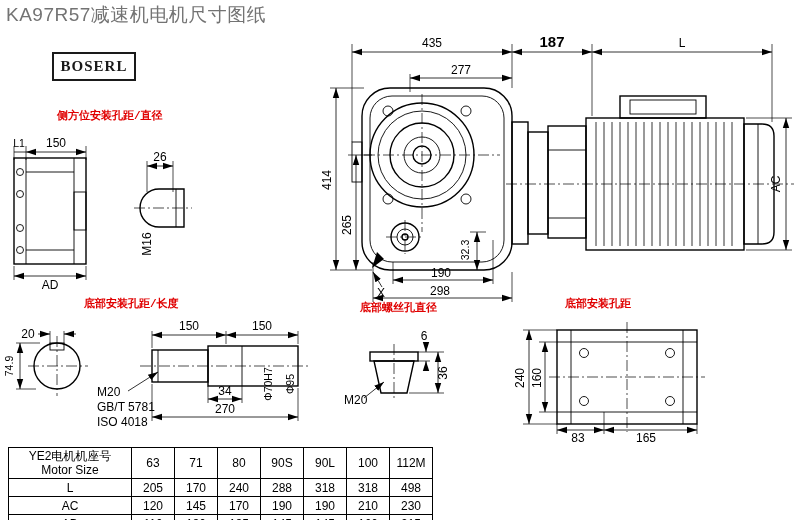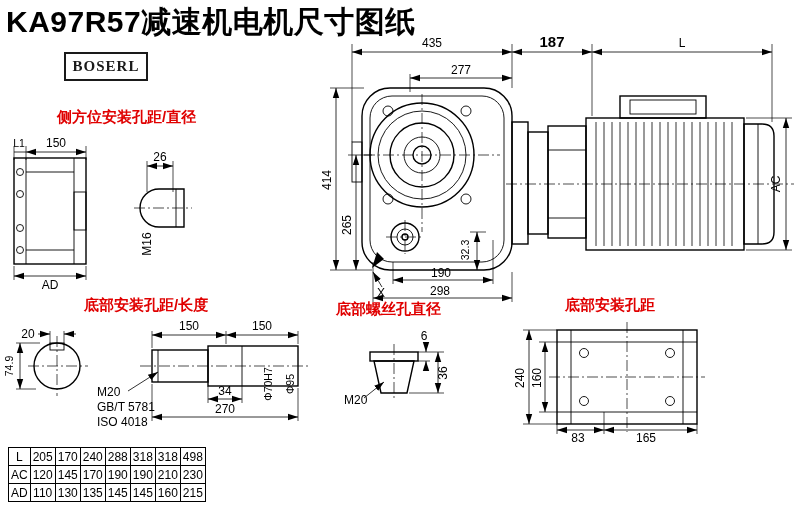--- a/index.html
+++ b/index.html
@@ -2,35 +2,35 @@
 <html><head>
 <meta charset="utf-8">
 <style>
   html,body{margin:0;padding:0;}
   body{
     width:800px;height:520px;position:relative;overflow:hidden;
     background:#fff;font-family:"Liberation Sans","DejaVu Sans",sans-serif;
   }
   .abs{position:absolute;}
   #title{
-    left:6px;top:2px;font-size:30px;font-weight:bold;color:#000000;
+    left:6px;top:2px;font-size:19px;font-weight:normal;color:#737373;
     letter-spacing:0.5px;white-space:nowrap;
   }
   #logo{
     left:52px;top:52px;width:80px;height:25px;border:2px solid #1a1a1a;
     display:flex;align-items:center;justify-content:center;
     font-family:"Liberation Serif","DejaVu Serif",serif;
-    font-weight:bold;font-size:15px;color:#1a1a1a;letter-spacing:1px;margin-left:12px;
+    font-weight:bold;font-size:15px;color:#1a1a1a;letter-spacing:1px;
   }
   .redlbl{
-    color:#e00000;font-size:15px;font-weight:bold;white-space:nowrap;
+    color:#e00000;font-size:11px;font-weight:bold;white-space:nowrap;font-family:Liberation Mono, monospace;
   }
   #lbl-side{left:57px;top:108px;}
   #lbl-out{left:84px;top:296px;}
-  #lbl-screw{left:336px;top:300px;}
+  #lbl-screw{left:360px;top:300px;}
   #lbl-mount{left:565px;top:296px;}
   svg{position:absolute;left:0;top:0;}
   svg .ln{stroke:#000;fill:none;}
   svg .t1{stroke-width:1.4;}
   svg .t2{stroke-width:0.9;}
   svg .ext{stroke:#000;stroke-width:0.7;fill:none;}
   svg .dim{stroke:#000;stroke-width:0.8;fill:none;}
   svg .cl{stroke:#000;stroke-width:0.7;fill:none;stroke-dasharray:11 3 2 3;}
   svg text{fill:#000;font-size:12px;font-family:"Liberation Sans","DejaVu Sans",sans-serif;}
   svg text.sm{font-size:10.5px;}
@@ -282,20 +282,33 @@
     <text transform="translate(524,378) rotate(-90)" text-anchor="middle">240</text>
     <text transform="translate(541,378) rotate(-90)" text-anchor="middle">160</text>
     <text x="578" y="442" text-anchor="middle">83</text>
     <text x="646" y="442" text-anchor="middle">165</text>
   </g>
 </svg>
 
 <table id="dim-table" class="abs">
   <tbody>
     <tr>
+      <td class="hd">
+        <div>YE2电机机座号</div>
+        <div>Motor Size</div>
+      </td>
+      <td class="c">63</td>
+      <td class="c">71</td>
+      <td class="c">80</td>
+      <td class="c">90S</td>
+      <td class="c">90L</td>
+      <td class="c">100</td>
+      <td class="c">112M</td>
+    </tr>
+    <tr>
       <td>L</td>
       <td>205</td>
       <td>170</td>
       <td>240</td>
       <td>288</td>
       <td>318</td>
       <td>318</td>
       <td>498</td>
     </tr>
     <tr>

